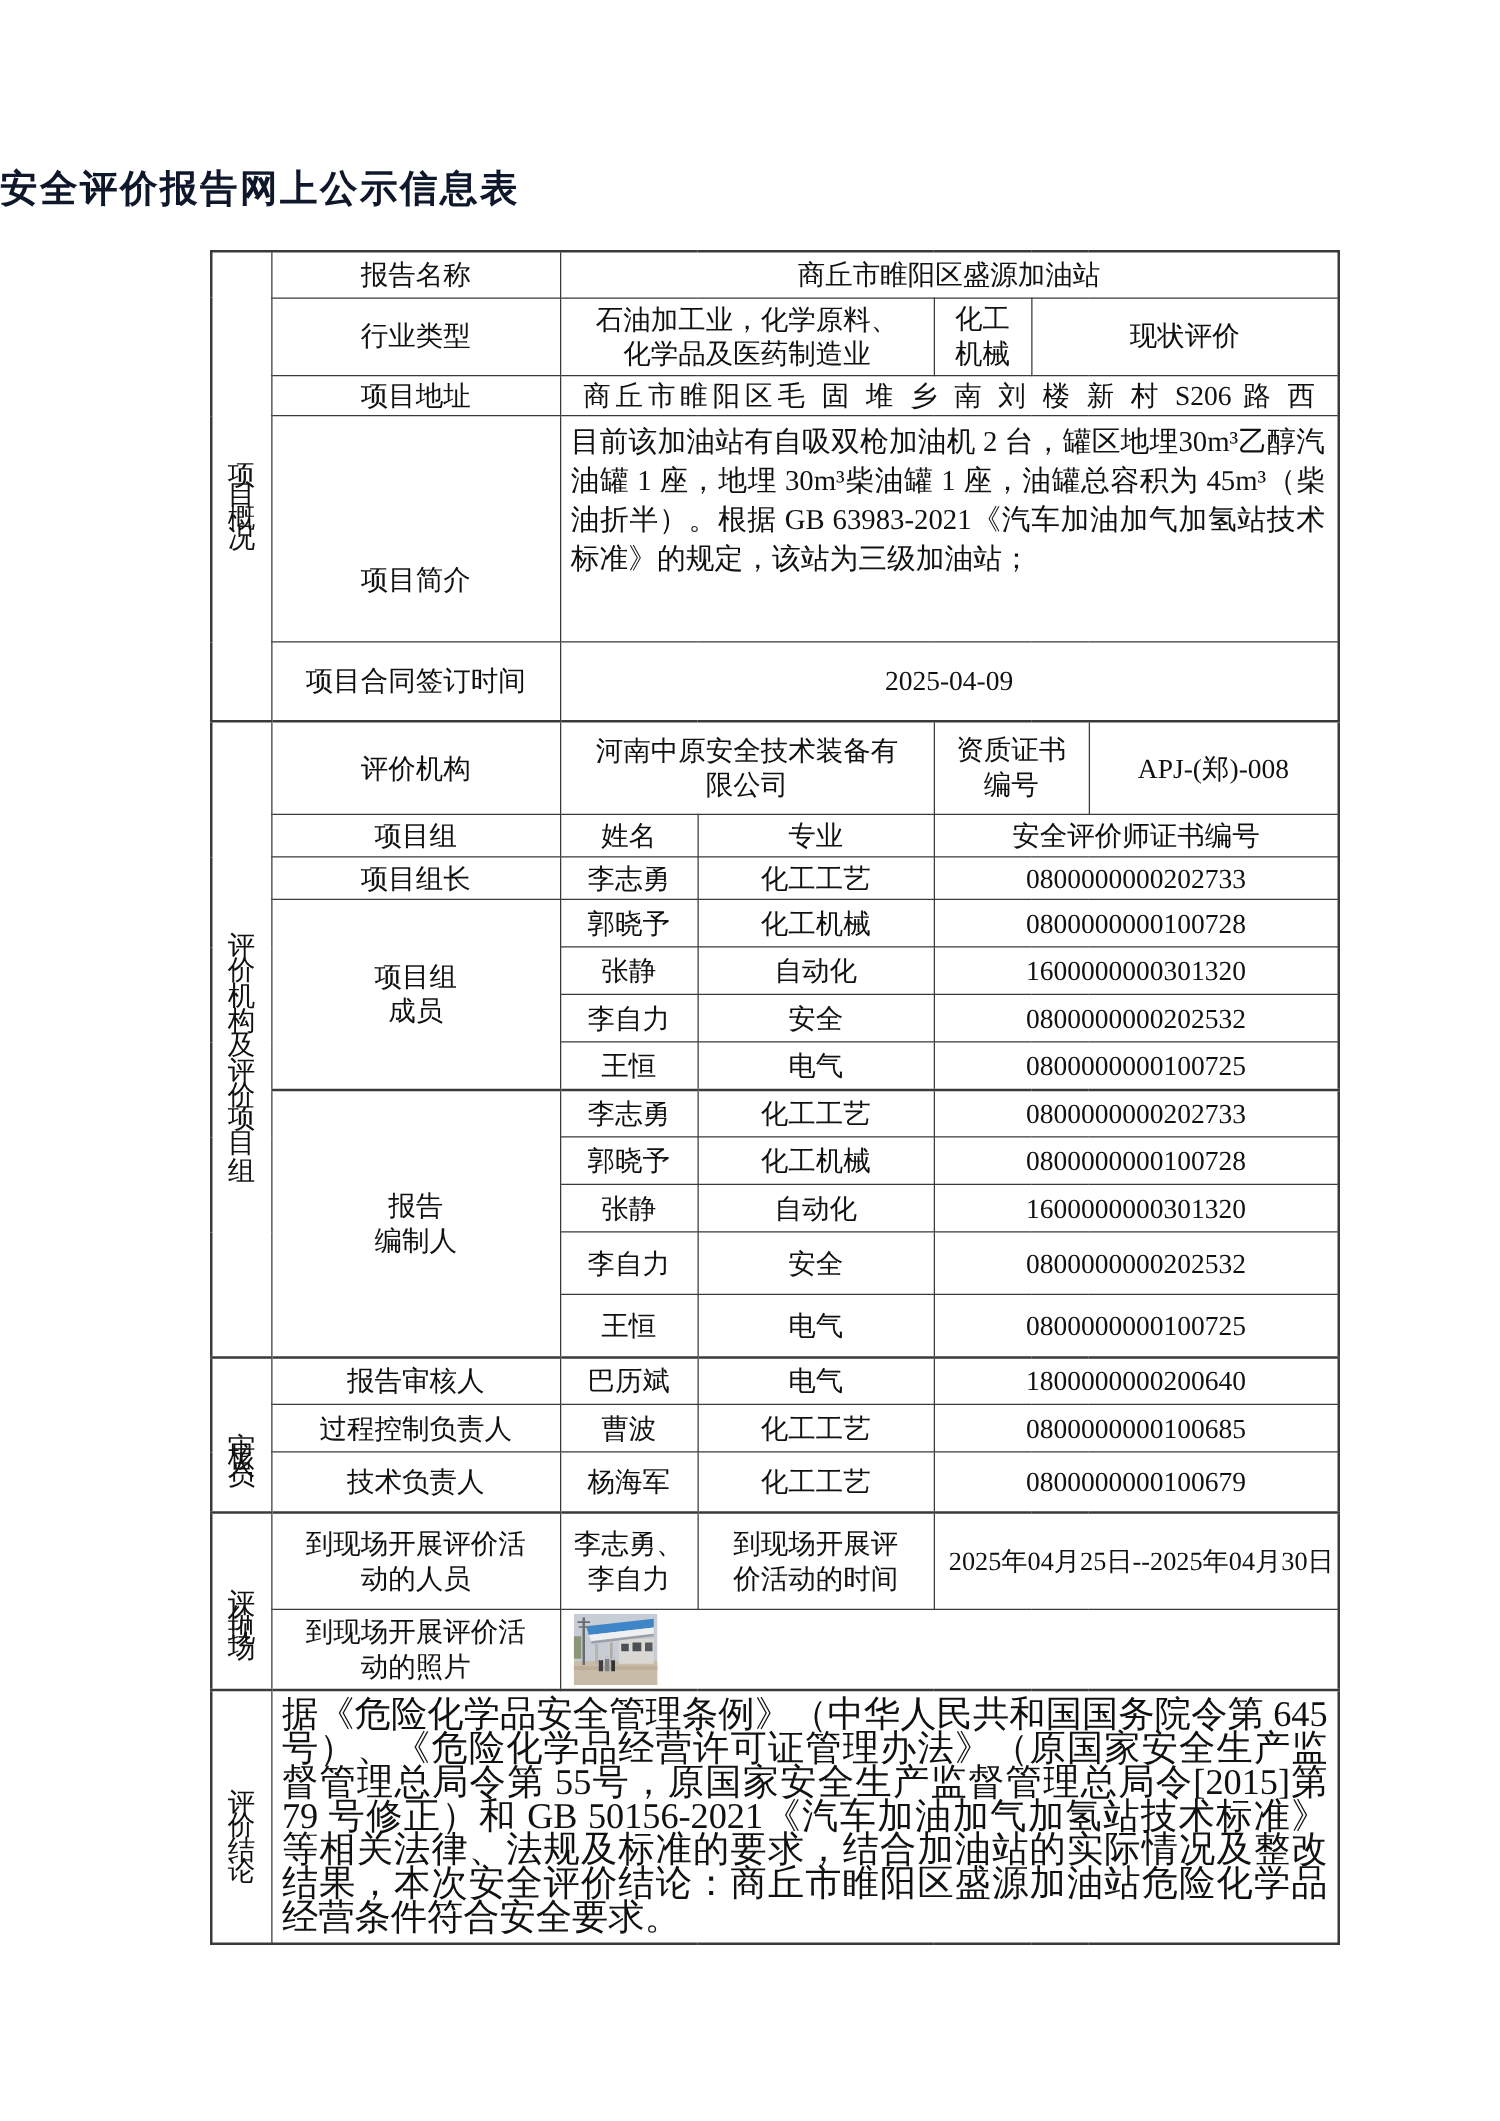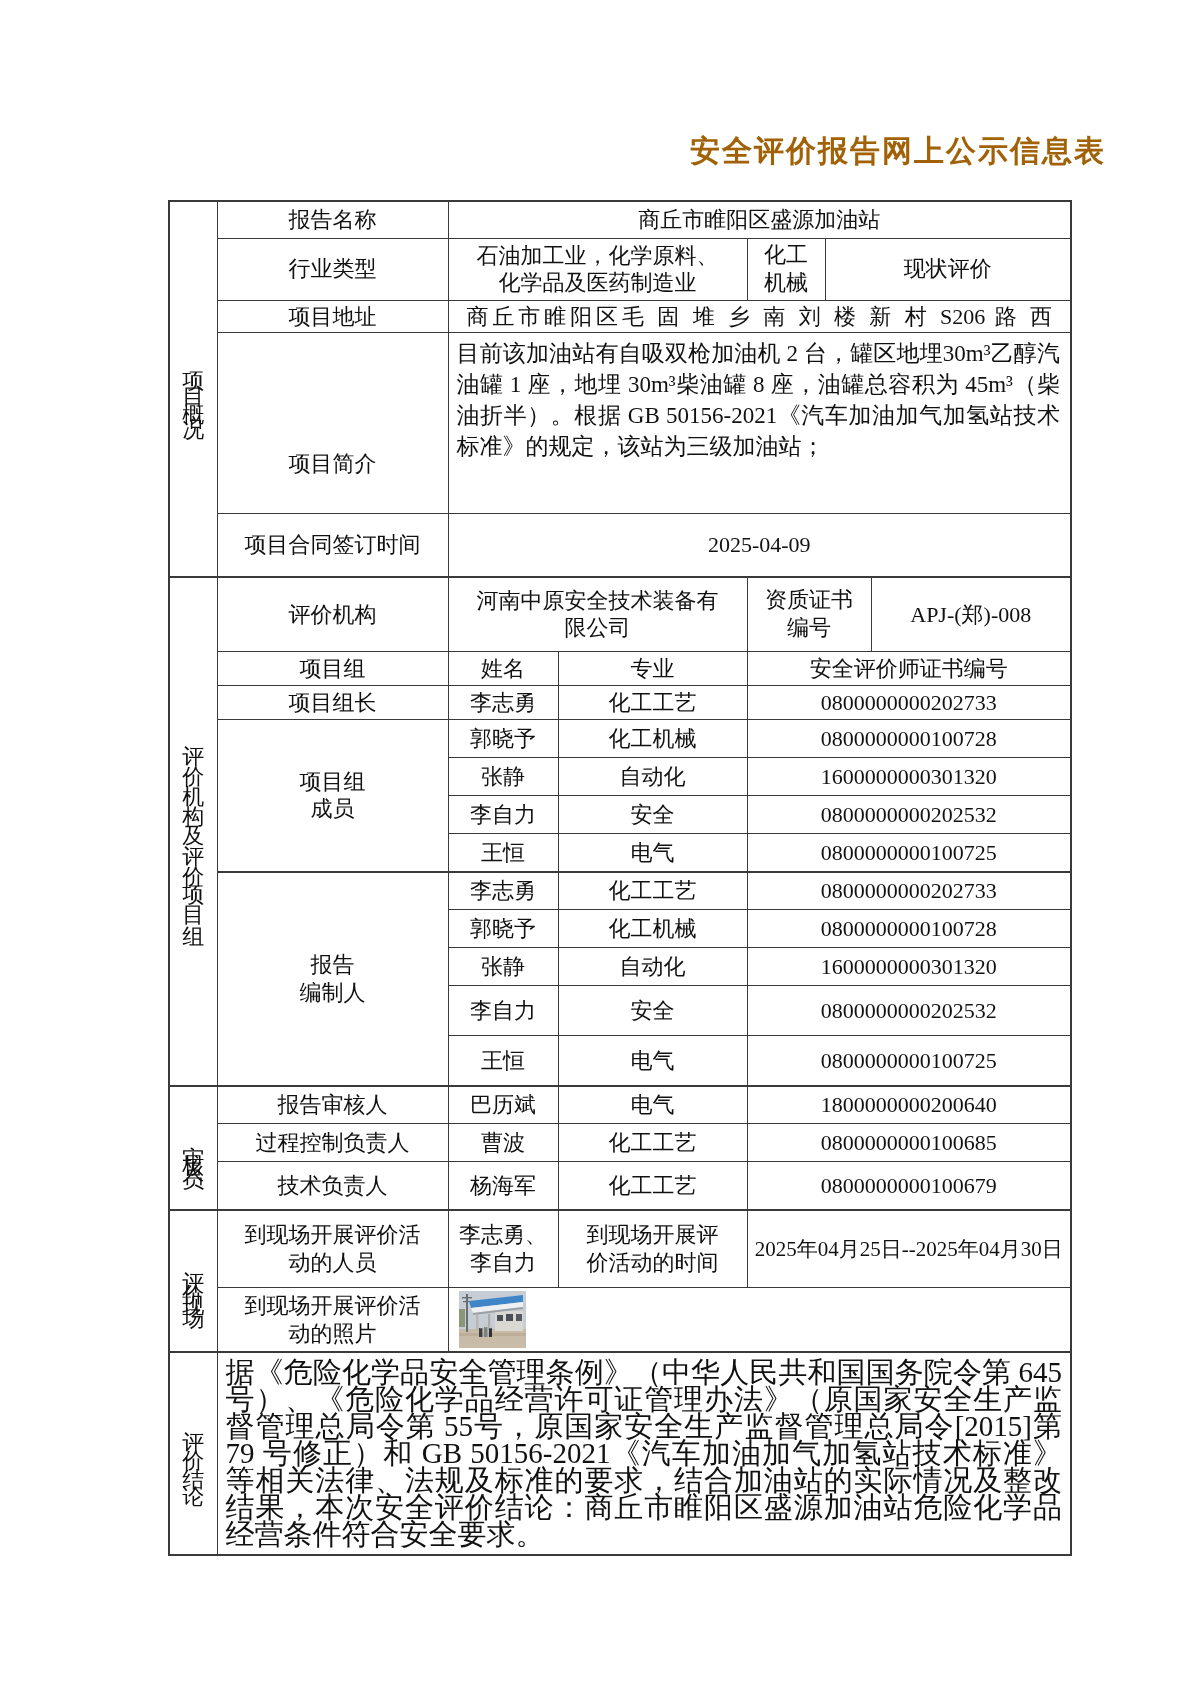--- a/index.html
+++ b/index.html
@@ -2,22 +2,22 @@
 <html><head>
 <meta charset="utf-8">
 <style>
   html,body{margin:0;padding:0;}
   body{
     width:1200px;height:1697px;position:relative;background:#ffffff;
     font-family:"Liberation Serif","DejaVu Serif",serif;color:#111;
     -webkit-font-smoothing:antialiased;
   }
   .doc-title{
-    position:absolute;top:131px;left:0;width:1106px;text-align:right;
-    font-size:30px;font-weight:bold;letter-spacing:2px;color:#a16207;
+    position:absolute;top:131px;left:0;width:1106px;text-align:left;
+    font-size:30px;font-weight:bold;letter-spacing:2px;color:#0f172a;
   }
   table.info-table{
     position:absolute;top:200px;left:168px;width:902px;
     border-collapse:collapse;table-layout:fixed;
     border:2px solid #3a3a3a;
   }
   td{
     border:1px solid #3a3a3a;
     font-size:22px;line-height:1.25;
     vertical-align:middle;text-align:center;
@@ -53,21 +53,21 @@
   .conc-val{
     text-align:justify;vertical-align:top;
     padding:6px 8px;font-size:29px;line-height:27px;
   }
   .narrow180{max-width:180px;margin:0 auto;}
   .narrow134{max-width:134px;margin:0 auto;}
   .narrow252{max-width:252px;margin:0 auto;}
   .narrow250{max-width:250px;margin:0 auto;text-align:center;}
   .w2{display:inline-block;width:2em;line-height:1.3;}
   .w4{display:inline-block;width:4em;line-height:1.3;}
-  .date-cell{text-align:center;padding:2px 3px;font-size:21px;line-height:26px;}
+  .date-cell{text-align:right;padding:2px 3px;font-size:21px;line-height:26px;}
   .photo-cell{text-align:left;vertical-align:middle;padding:3px 0 3px 10px;}
   .photo-frame{display:inline-block;width:67px;height:57px;vertical-align:middle;}
 </style>
 </head>
 <body>
 
 <div class="doc-title">安全评价报告网上公示信息表</div>
 
 <table class="info-table">
   <colgroup>
@@ -93,21 +93,21 @@
         </td>
     <td><span class="w2">化工机械</span></td>
     <td colspan="2">现状评价</td>
   </tr>
   <tr class="h31">
     <td>项目地址</td>
     <td colspan="5" class="addr">商丘市睢阳区毛 固 堆 乡 南 刘 楼 新 村 S206 路 西</td>
   </tr>
   <tr class="h181">
     <td class="sum-lbl">项目简介</td>
-    <td colspan="5" class="sum-val">目前该加油站有自吸双枪加油机 2 台，罐区地埋30m³乙醇汽油罐 1 座，地埋 30m³柴油罐 8 座，油罐总容积为 45m³（柴油折半）。根据 GB 50156-2021《汽车加油加气加氢站技术标准》的规定，该站为三级加油站；</td>
+    <td colspan="5" class="sum-val">目前该加油站有自吸双枪加油机 2 台，罐区地埋30m³乙醇汽油罐 1 座，地埋 30m³柴油罐 1 座，油罐总容积为 45m³（柴油折半）。根据 GB 63983-2021《汽车加油加气加氢站技术标准》的规定，该站为三级加油站；</td>
   </tr>
   <tr class="h63">
     <td>项目合同签订时间</td>
     <td colspan="5">2025-04-09</td>
   </tr>
 
   <tr class="h75 sep">
     <td class="vhead" rowspan="12"><span class="vt vt-org">评价机构及评价项目组</span></td>
     <td>评价机构</td>
     <td colspan="2">

